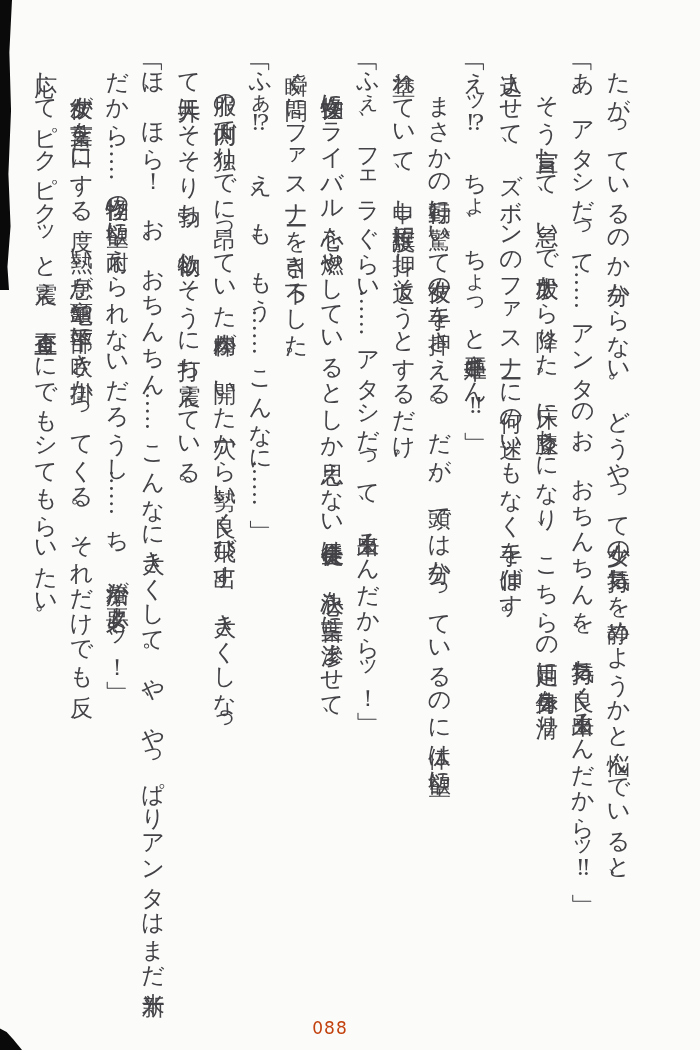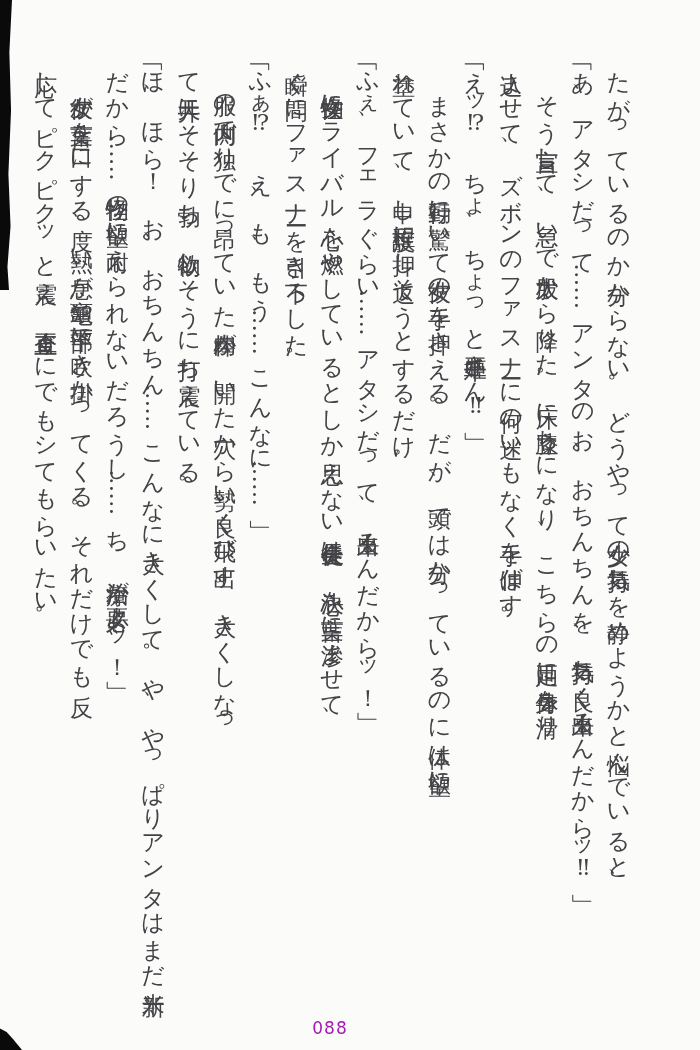--- a/index.html
+++ b/index.html
@@ -39,21 +39,21 @@
     text-indent: 23px;
   }
   .page-number {
     position: absolute;
     top: 1018px;
     left: 0;
     right: 40px;
     text-align: center;
     font-size: 17px;
     letter-spacing: 1px;
-    color: #a21caf;
+    color: #c2410c;
     font-family: "DejaVu Sans", "Liberation Sans", sans-serif;
   }
   
   .artifact {
     position: absolute;
     background: #0a0a0a;
   }
   .artifact-left-strip {
     left: 0;
     top: 0;

